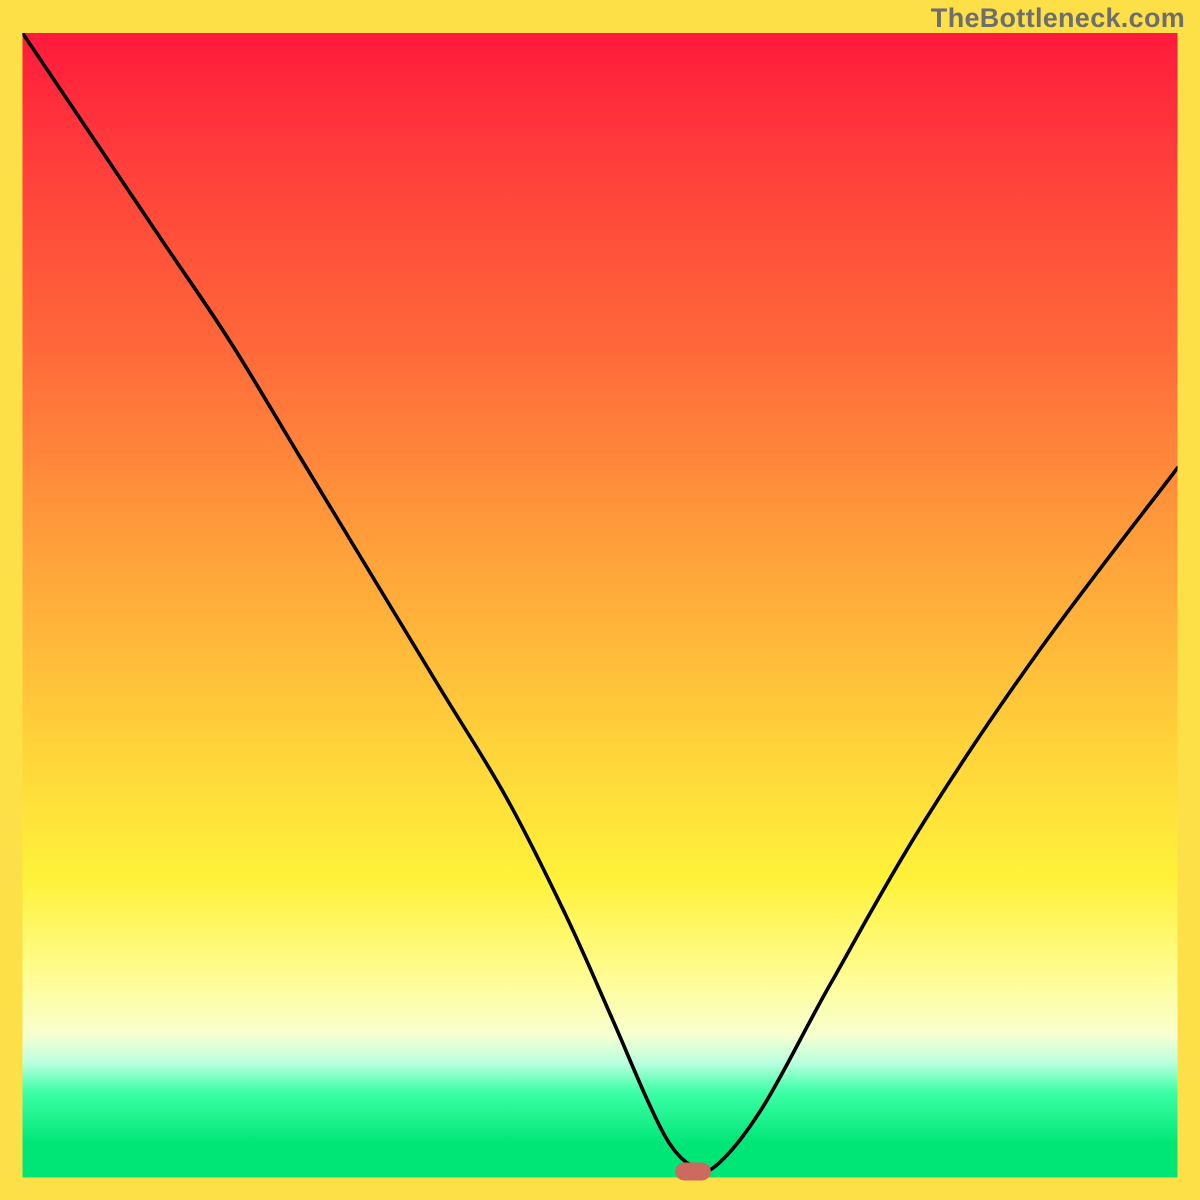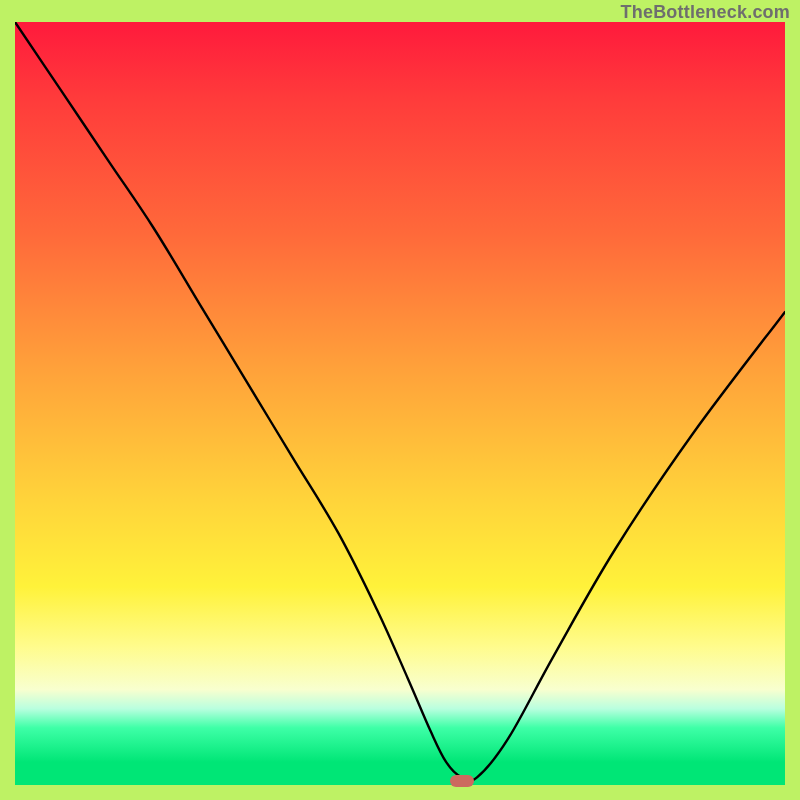--- a/index.html
+++ b/index.html
@@ -8,21 +8,21 @@
     width: 800px;
     height: 800px;
     background: #000;
     overflow: hidden;
     font-family: Arial, Helvetica, sans-serif;
   }
   .stage {
     position: relative;
     width: 800px;
     height: 800px;
-    background: #bef264;
+    background: #fde047;
   }
   .plot {
     position: absolute;
     left: 15px;
     top: 22px;
     width: 770px;
     height: 763px;
     
     background: linear-gradient(to bottom,
       #ff1a3c 0%,

